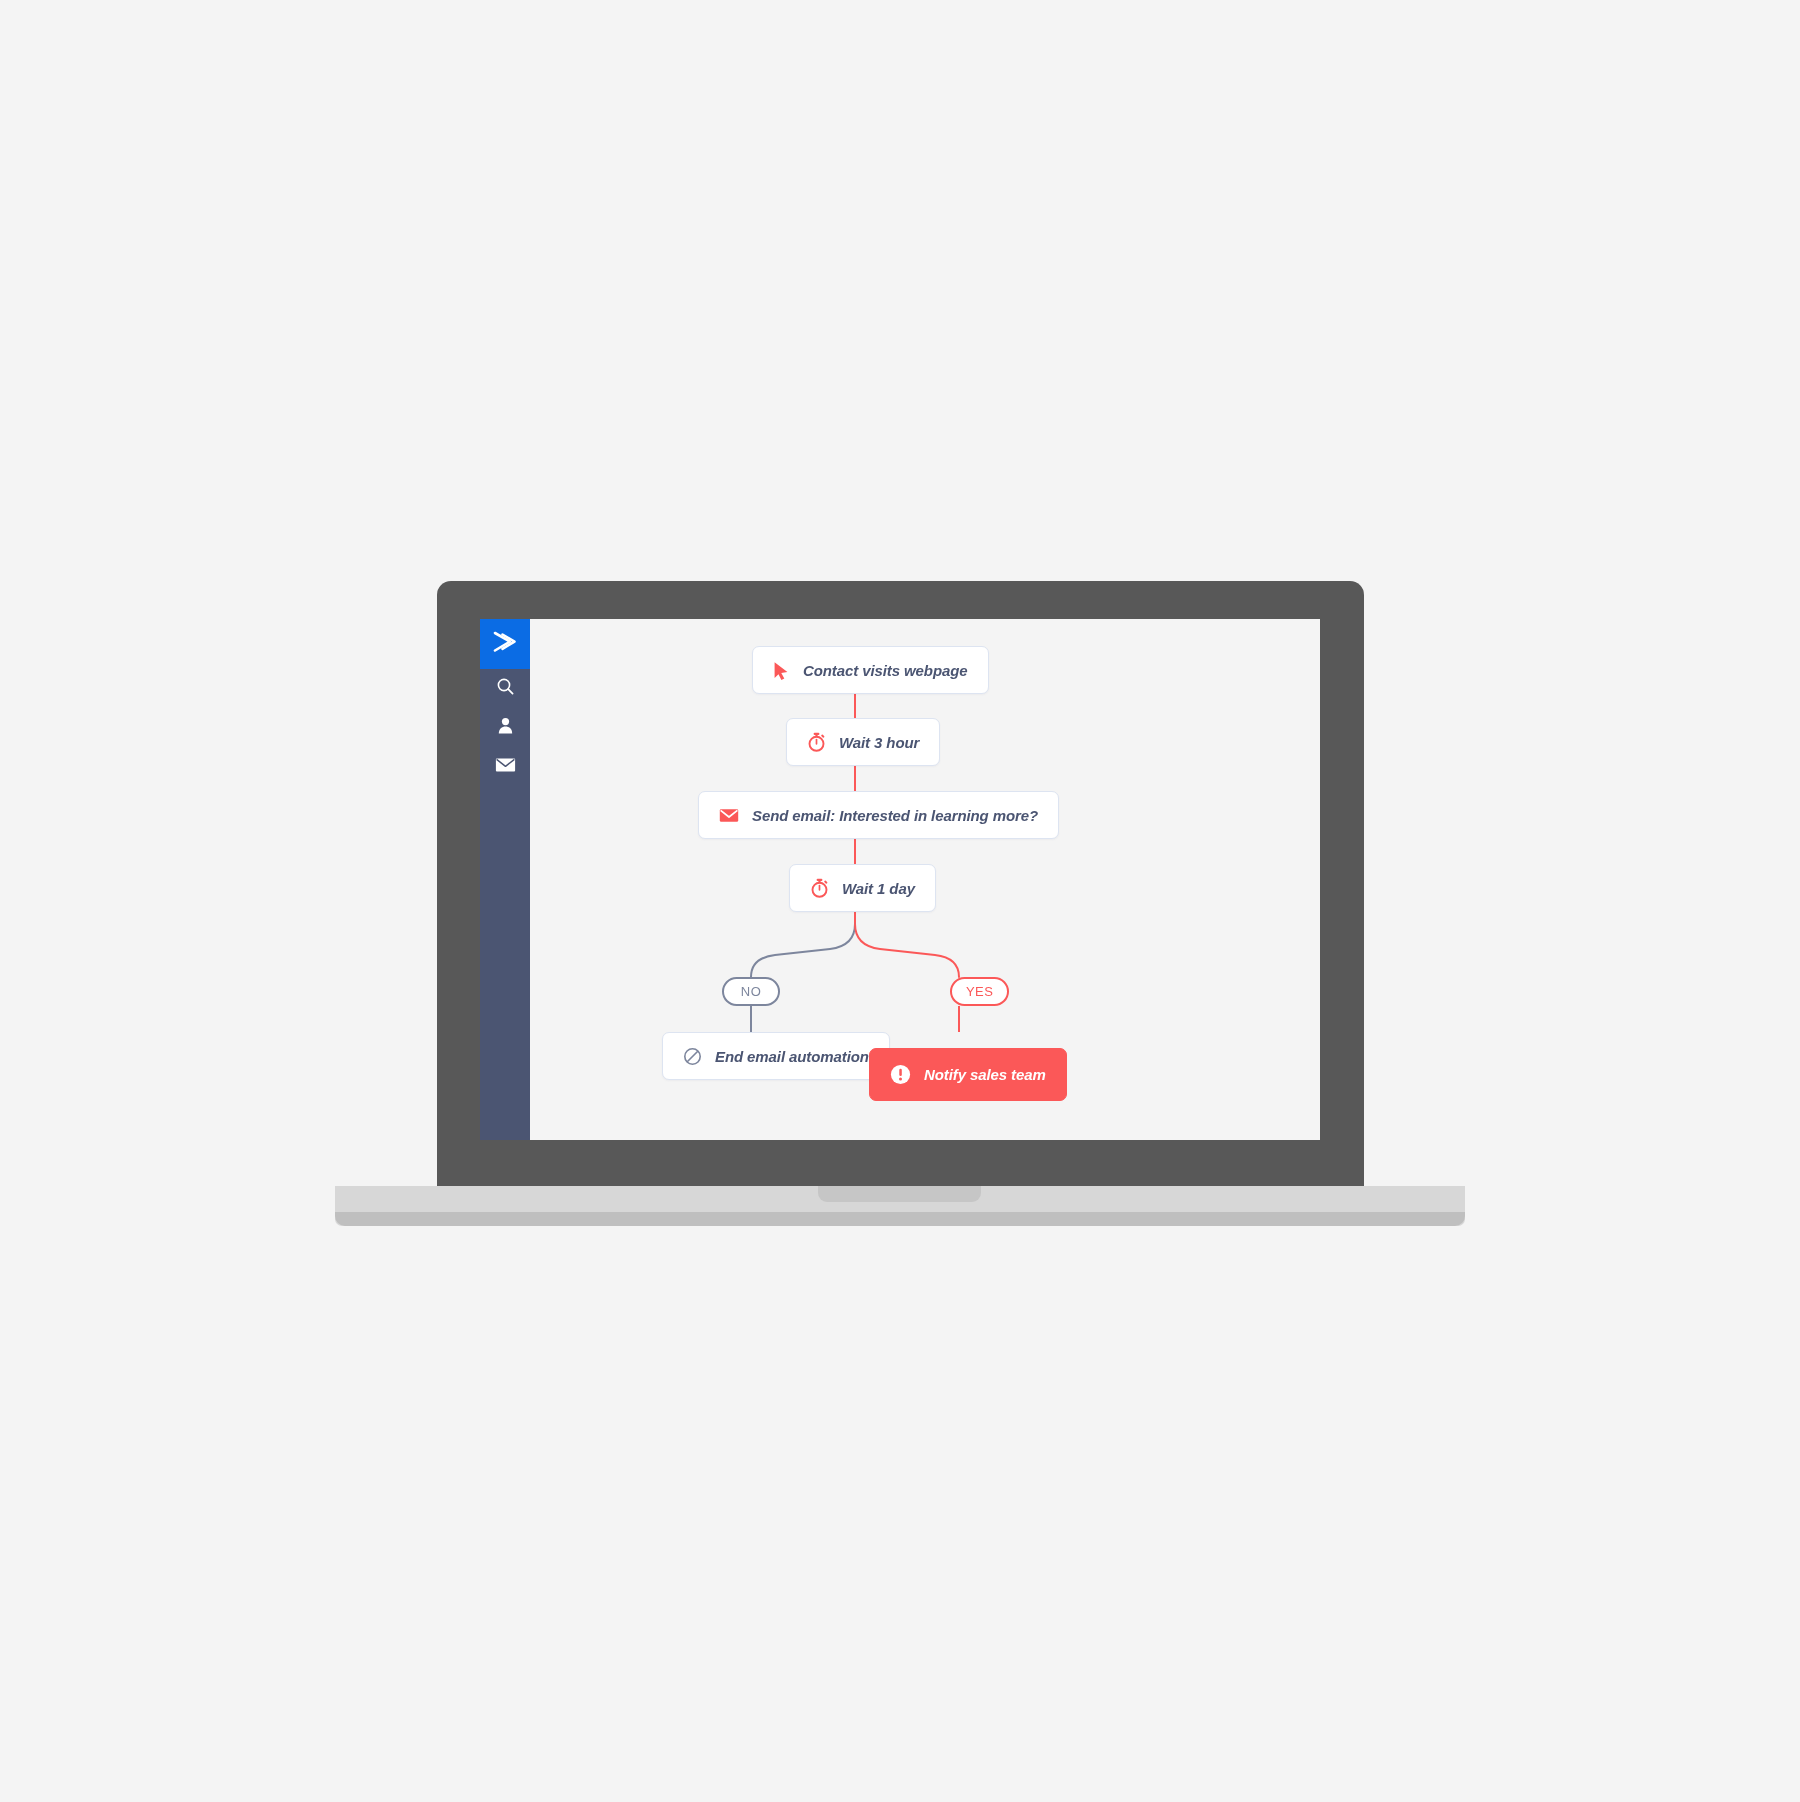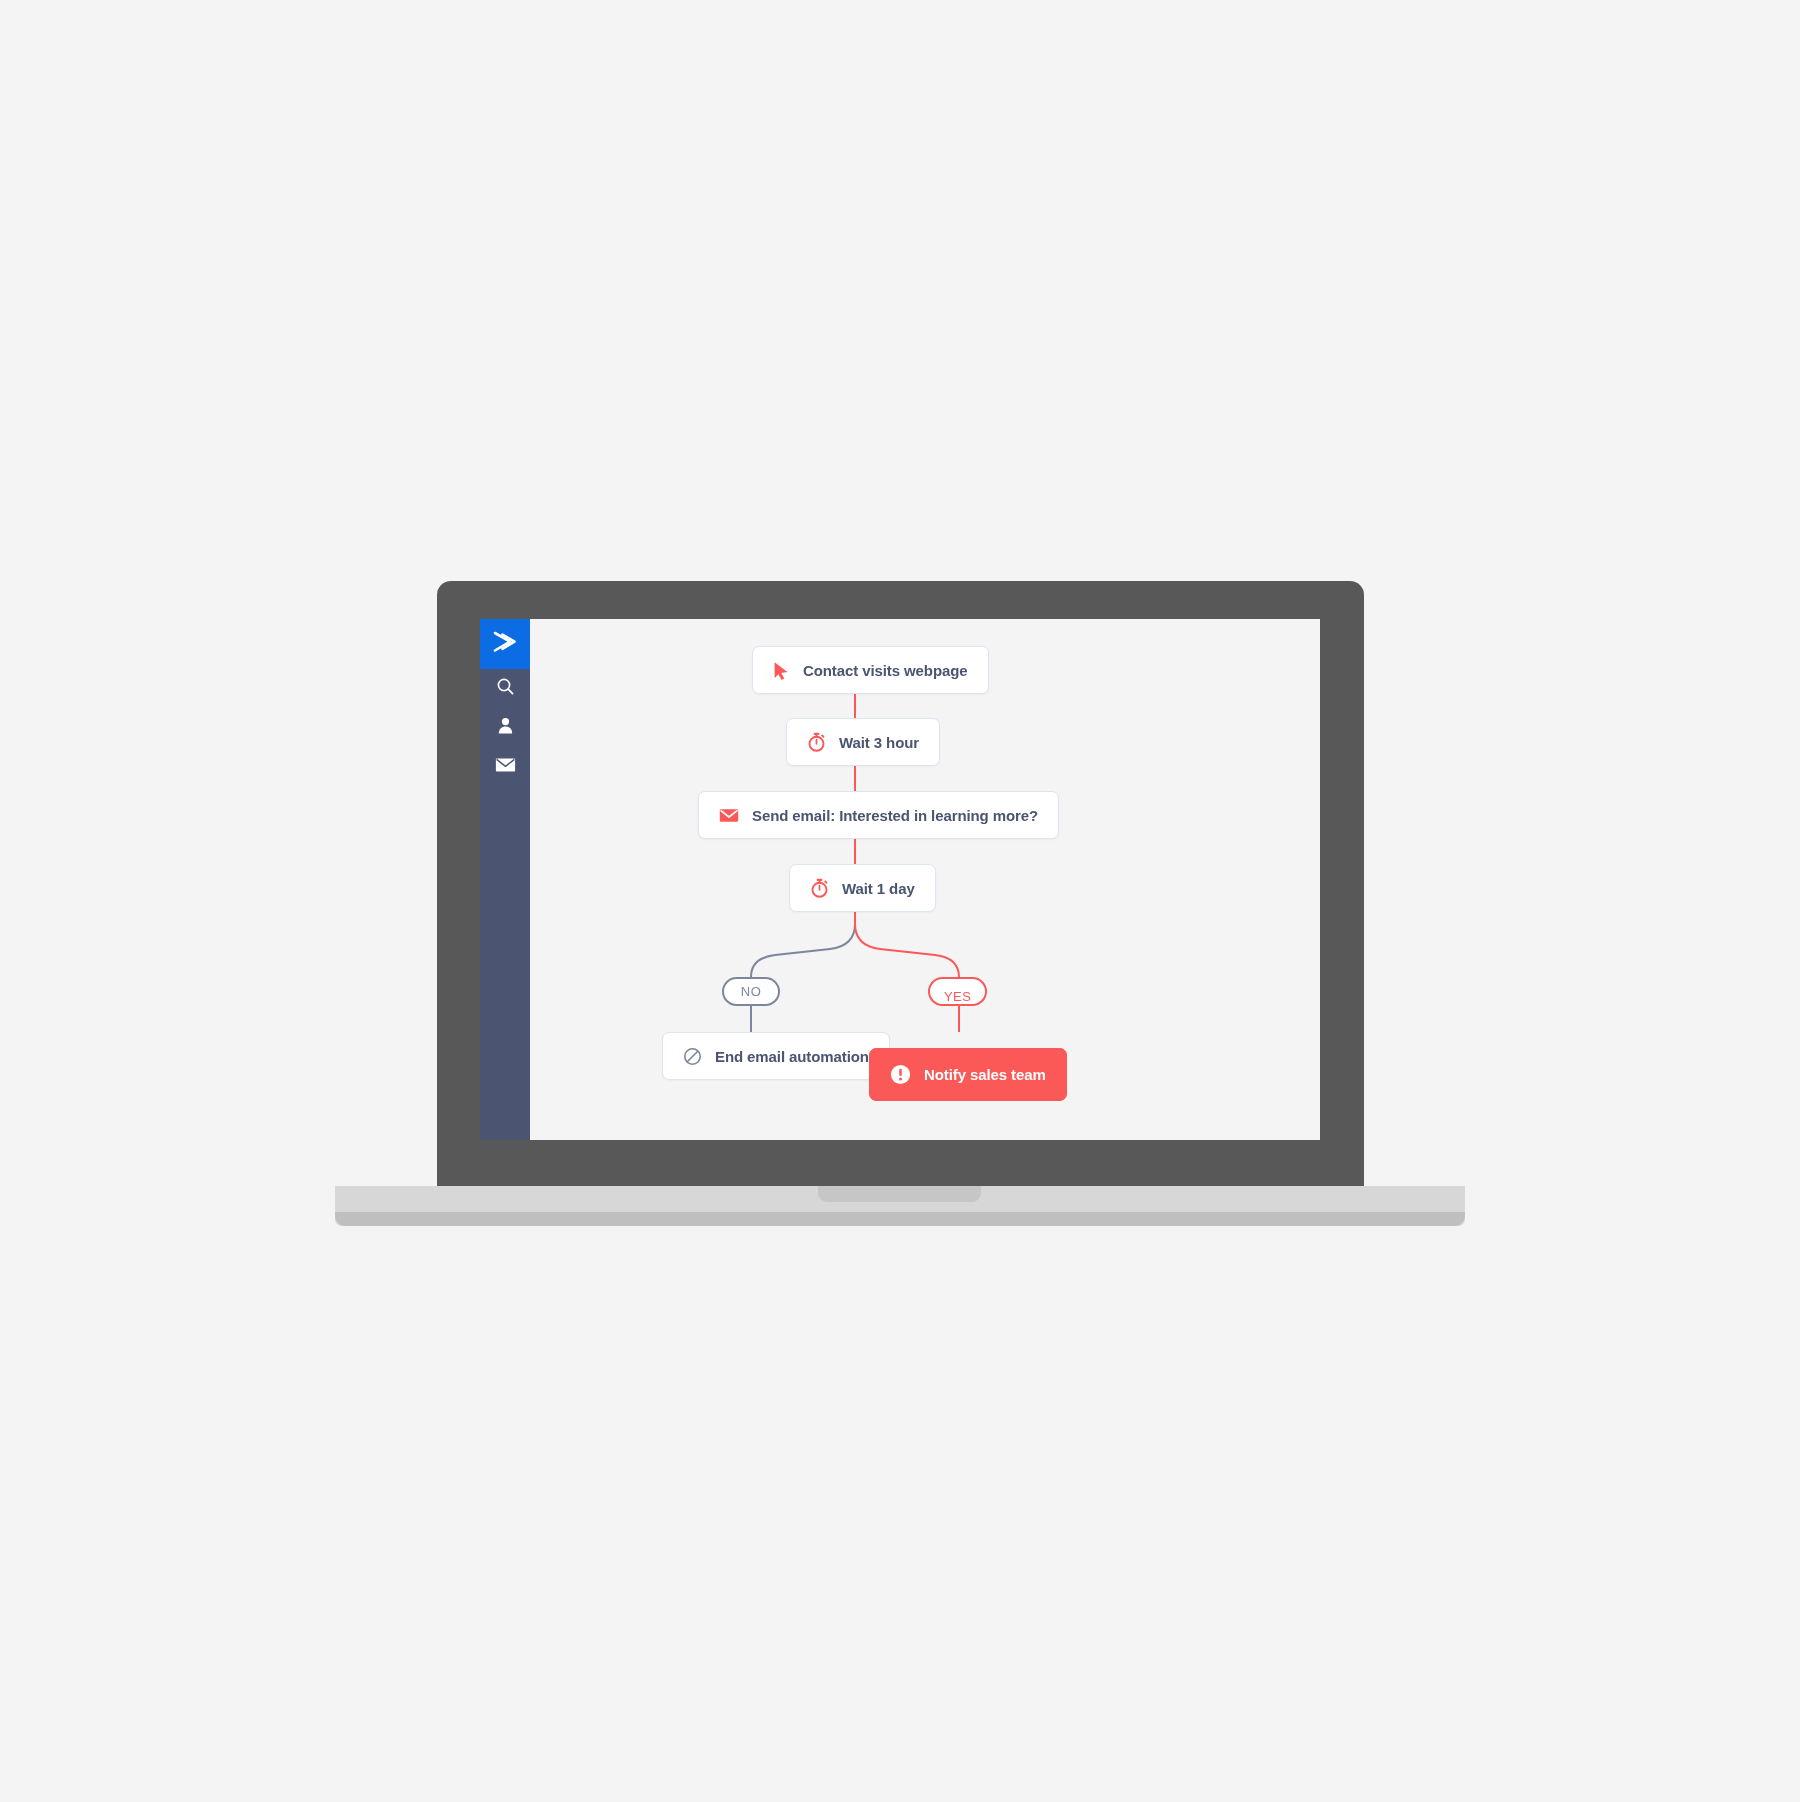--- a/index.html
+++ b/index.html
@@ -125,20 +125,21 @@
     padding: 0 20px;
     gap: 13px;
     box-shadow: 0 1px 2px rgba(75,85,114,0.05);
     white-space: nowrap;
   }
   .flow-node .node-label {
     font-size: 15px;
     font-weight: 700;
     color: #4b5572;
     letter-spacing: -0.1px;
+    font-style: italic;
   }
   .flow-node.node-alert {
     background: #fb5858;
     border-color: #fb5858;
     box-shadow: none;
     margin-top: 16px;
   }
   .flow-node.node-alert .node-label {
     color: #ffffff;
   }
@@ -286,21 +287,21 @@
             <rect x="14.0" y="3.1" width="3.6" height="2.0" rx="1" fill="#fb5858" transform="rotate(42 15.8 4.1)"></rect>
           </svg>
         </span>
         <span class="node-label">Wait 1 day</span>
       </div>
 
       <div class="branch-pill pill-no" style="left:192px; top:358px;">
         <span>NO</span>
       </div>
 
-      <div class="branch-pill pill-yes" style="left:398px; top:358px;align-items:flex-end;">
+      <div class="branch-pill pill-yes" style="left:420px; top:358px;">
         <span>YES</span>
       </div>
 
       <div class="flow-node" style="left:132px; top:413px;">
         <span class="node-icon">
           <svg width="19" height="19" viewBox="0 0 19 19">
             <circle cx="9.5" cy="9.5" r="7.7" stroke="#7d869d" stroke-width="1.6" fill="none"></circle>
             <line x1="4.5" y1="14.5" x2="14.5" y2="4.5" stroke="#7d869d" stroke-width="1.6" stroke-linecap="round"></line>
           </svg>
         </span>

